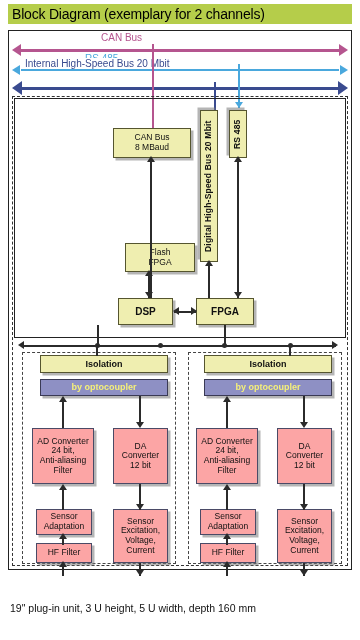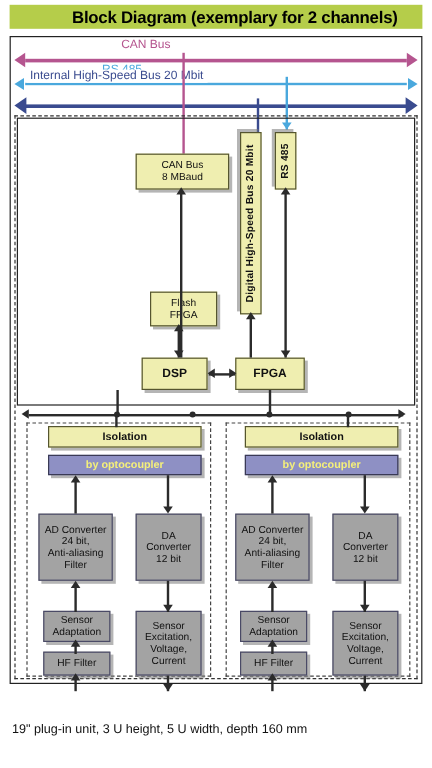--- a/index.html
+++ b/index.html
@@ -12,22 +12,22 @@
   }
   .root{position:relative;width:360px;height:640px;}
 
   
   .bar{
     position:absolute;left:8px;width:344px;height:20px;
     background:#b5cd4a;
     display:flex;align-items:center;
   }
   .bar span{
-    font-size:14px;font-weight:bold;color:#000;
-    padding-left:4px;letter-spacing:-0.2px;margin-left:48px;
+    font-size:14px;font-weight:normal;color:#000;
+    padding-left:4px;letter-spacing:-0.2px;
   }
   #bar-block{top:4px;}
   #bar-dim{top:576px;}
 
   .dim-text{
     position:absolute;left:10px;top:602px;width:344px;
     font-size:10.5px;color:#111;
   }
 
   
@@ -69,21 +69,21 @@
   .node{
     position:absolute;box-sizing:border-box;
     display:flex;align-items:center;justify-content:center;text-align:center;
     font-size:8.5px;line-height:1.12;
     border:1.3px solid #4c4c33;
     box-shadow:2.5px 2.5px 0 rgba(120,120,120,.55);
     padding:1px;
   }
   .n-yellow{background:#efeeb0;color:#111;border-color:#55552f;}
   .n-slate{background:#8e90c4;color:#f5f07a;border-color:#3a3a55;font-weight:bold;}
-  .n-lav{background:#a3a3a3;color:#111;border-color:#4a4a66;}
+  .n-lav{background:#fca5a5;color:#111;border-color:#4a4a66;}
   .vert{
     writing-mode:vertical-rl;transform:rotate(180deg);
     font-weight:bold;letter-spacing:.2px;
   }
   .bold{font-weight:bold;}
 
   
   .vline,.hline{position:absolute;background:#2b2b2b;}
   .vline{width:1.7px;}
   .hline{height:1.7px;}
@@ -146,21 +146,21 @@
   </div>
 
   <div class="node n-yellow vert" style="left:200px;top:110px;width:18px;height:152px;">
     <span>Digital High-Speed Bus 20 Mbit</span>
   </div>
 
   <div class="node n-yellow vert" style="left:229px;top:110px;width:18px;height:48px;">
     <span>RS 485</span>
   </div>
 
-  <div class="node n-yellow" style="left:125px;top:243px;width:56px;height:29px;flex-direction:column;">
+  <div class="node n-yellow" style="left:125px;top:243px;width:70px;height:29px;flex-direction:column;">
     <div>Flash</div>
     <div>FPGA</div>
   </div>
 
   <div class="node n-yellow bold" style="left:118px;top:298px;width:55px;height:27px;font-size:10px;">
     <span>DSP</span>
   </div>
 
   <div class="node n-yellow bold" style="left:196px;top:298px;width:58px;height:27px;font-size:10px;align-items:center;">
     <span>FPGA</span>

